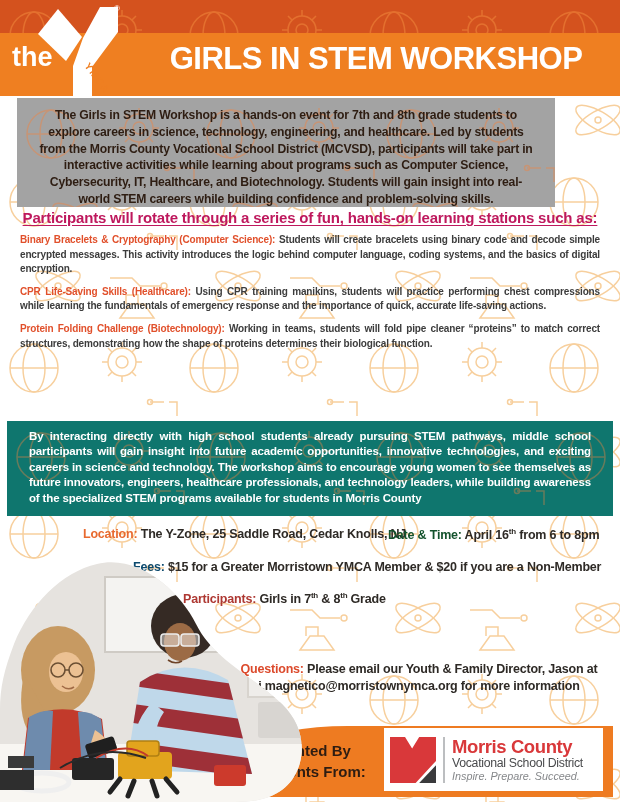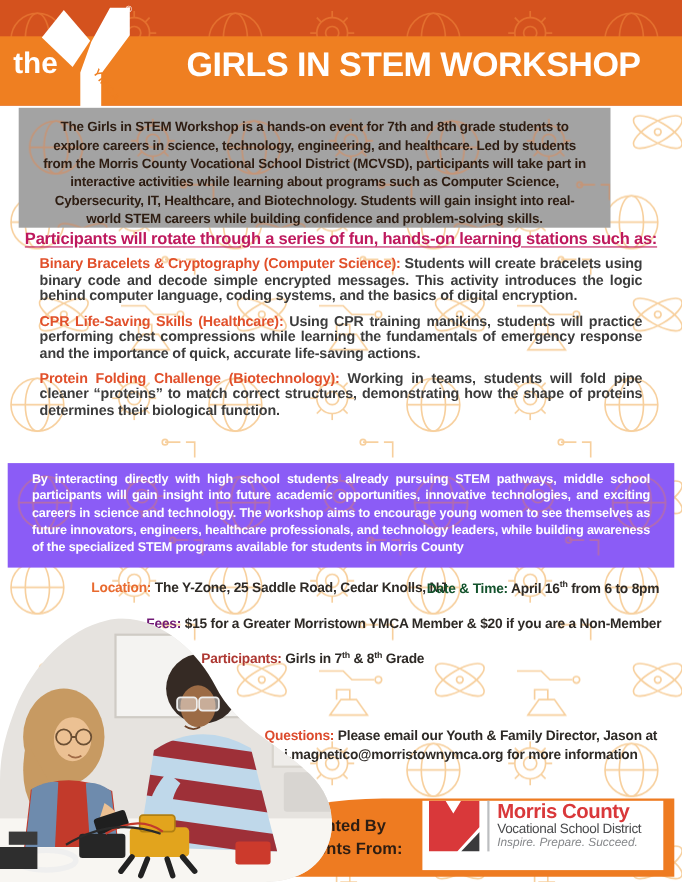--- a/index.html
+++ b/index.html
@@ -15,44 +15,44 @@
   .ylogo .the{position:absolute;left:6px;top:40px;color:#fff;font-size:27px;font-weight:800;}
   .ylogo .reg{position:absolute;left:108px;top:2px;color:#fff;font-size:8px;font-weight:700;}
   
   .intro-box{position:absolute;left:17px;top:98px;width:538px;height:109px;background:#a3a3a3;z-index:1;}
   .intro-box p{position:relative;margin:0;padding:9px 22px;text-align:center;color:#2E1D12;
         font-size:12.2px;font-weight:700;line-height:16.8px;letter-spacing:-.2px;}
   
   .stations{position:absolute;left:20px;top:209px;width:580px;z-index:1;}
   .stations h2{margin:0 0 7px;text-align:center;color:#be185d;font-size:15px;font-weight:800;
         text-decoration:underline;text-underline-offset:2px;letter-spacing:-.2px;}
-  .stations p{margin:0 16px 8px;text-align:justify;color:#3C3C3C;font-size:13px;font-weight:700;
+  .stations p{margin:0 0 8px;text-align:justify;color:#3C3C3C;font-size:10px;font-weight:700;
         line-height:14.6px;letter-spacing:-.15px;}
   .stations .lead{color:#E1502B;}
   
-  .mid-box{position:absolute;left:7px;top:421px;width:606px;height:95px;background:#8b5cf6;z-index:1;}
+  .mid-box{position:absolute;left:7px;top:421px;width:606px;height:95px;background:#0f766e;z-index:1;}
   .mid-box p{position:relative;margin:0;padding:8px 22px;text-align:justify;color:#fff;
         font-size:11.5px;font-weight:700;line-height:15.4px;letter-spacing:-.15px;}
   
   .detail{position:absolute;z-index:1;color:#2E2A26;font-size:12.5px;font-weight:700;letter-spacing:-.2px;}
-  .lbl-loc{color:#E86A2F;} .lbl-dt{color:#14532d;} .lbl-fees{color:#701a75;}
+  .lbl-loc{color:#E86A2F;} .lbl-dt{color:#14532d;} .lbl-fees{color:#0c4a6e;}
   .lbl-part{color:#AE3832;} .lbl-reg{color:#EC6A2F;} .lbl-q{color:#DC4A2C;}
   .d-location{left:83px;top:527px;} .d-datetime{left:388px;top:527px;}
   .d-fees{left:133px;top:560px;} .d-participants{left:183px;top:591px;}
   .d-registration{left:195px;top:619px;width:415px;text-align:center;line-height:17px;}
   .d-questions{left:228px;top:661px;width:382px;text-align:center;line-height:17px;}
   sup{font-size:8px;font-weight:700;}
   
   .photo{position:absolute;left:0;top:552px;width:310px;height:250px;z-index:3;}
   
   .bottom-bar{position:absolute;left:190px;top:726px;width:423px;height:71px;background:#EE7B21;
         border-top-left-radius:160px 72px;z-index:2;}
   .presented{position:absolute;left:65px;top:14px;color:#2E1D12;font-size:15px;font-weight:800;line-height:21px;}
   .org-box{position:absolute;left:194px;top:2px;width:219px;height:63px;background:#fff;
-        display:flex;align-items:flex-start;padding:0 6px;box-sizing:border-box;gap:7px;}
+        display:flex;align-items:center;padding:0 6px;box-sizing:border-box;gap:7px;}
   .org-divider{width:2px;height:46px;background:#BCBEC0;}
   .org-text{display:flex;flex-direction:column;line-height:1.05;}
   .org-name{color:#D9383A;font-size:18.5px;font-weight:800;letter-spacing:-.4px;}
   .org-sub{color:#4A4B4D;font-size:12.3px;font-weight:400;letter-spacing:-.3px;}
   .org-tag{color:#85878A;font-size:10.8px;font-style:italic;margin-top:1px;}
 </style>
 </head>
 <body>
 
 <div class="page">

